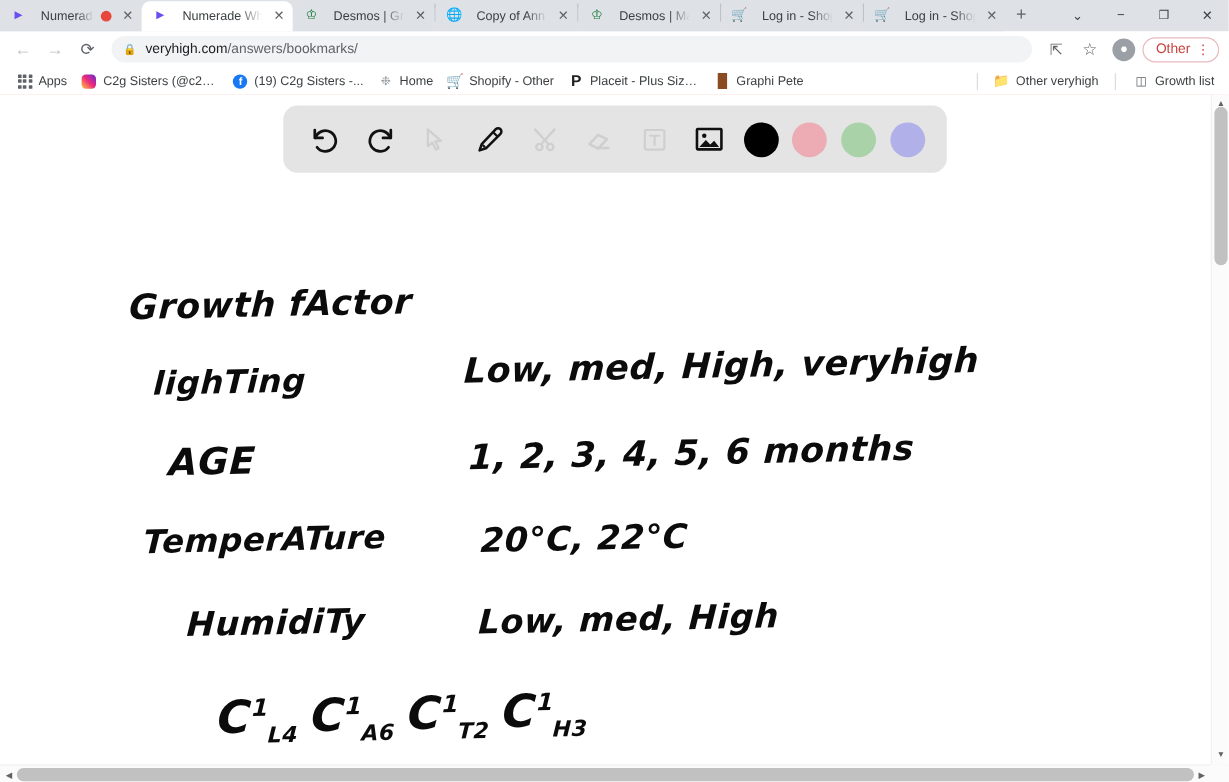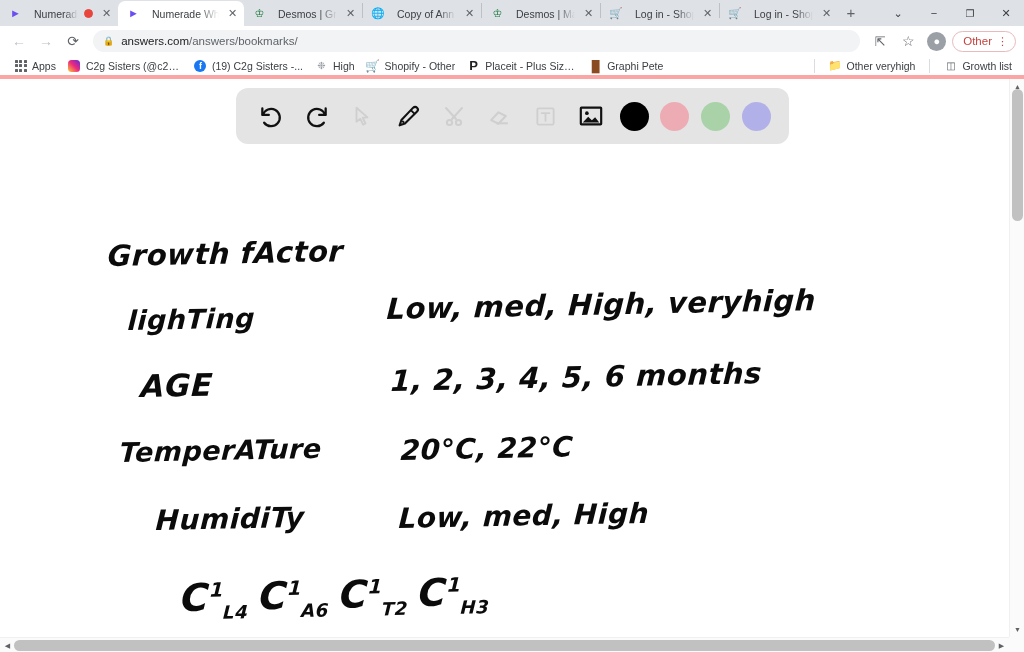--- a/index.html
+++ b/index.html
@@ -94,21 +94,21 @@
     display: flex; align-items: center; gap: 5px;
     padding: 0 7px 0 10px; color: #c5433f; font-size: 11.5px;
   }
   .update-pill .dots { font-size: 11px; letter-spacing: 0; }
 
   
   .bookmarks {
     height: 24px; background: #ffffff;
     display: flex; align-items: center; padding: 0 8px;
     font-size: 10.5px; color: #3c4043;
-    border-bottom: 5px solid #fca5a5;
+    border-bottom: 1px solid #fca5a5;
     position: relative;
   }
   .bm {
     display: flex; align-items: center; gap: 5px;
     padding: 2px 6px; white-space: nowrap; max-width: 118px; overflow: hidden;
   }
   .bm .bmico { width: 13px; height: 13px; flex: 0 0 13px; display:flex; align-items:center; justify-content:center; font-size: 11px; }
   .bm .bmlabel { overflow: hidden; text-overflow: ellipsis; white-space: nowrap; }
   .bm-right { position: absolute; right: 6px; display: flex; align-items: center; gap: 2px; }
   .bm-div { width: 1px; height: 14px; background: #dadce0; margin: 0 6px; }
@@ -286,21 +286,21 @@
     </div>
   </div>
 
   <div class="navbar">
     <div class="navbtn dim">←</div>
     <div class="navbtn dim">→</div>
     <div class="navbtn">⟳</div>
 
     <div class="omnibox">
       <span class="lock">🔒</span>
-      <span><span class="url-host">answers.com</span><span class="url-path">/answers/bookmarks/</span></span>
+      <span><span class="url-host">veryhigh.com</span><span class="url-path">/answers/bookmarks/</span></span>
     </div>
 
     <div class="nav-right">
       <div class="navbtn" style="font-size:13px">⇱</div>
       <div class="navbtn" style="font-size:14px">☆</div>
       <div class="avatar-btn">●</div>
       <div class="update-pill">
         <span>Other</span>
         <span class="dots">⋮</span>
       </div>
@@ -335,21 +335,21 @@
 
     <div class="bm" style="max-width:126px">
       <span class="bmico">
           <span class="fb-ico">f</span>
         </span>
       <span class="bmlabel">(19) C2g Sisters -...</span>
     </div>
 
     <div class="bm">
       <span class="bmico" style="color:#9aa0a6;font-size:10px">❉</span>
-      <span class="bmlabel">High</span>
+      <span class="bmlabel">Home</span>
     </div>
 
     <div class="bm">
       <span class="bmico" style="color:#95bf47;font-size:12px">🛒</span>
       <span class="bmlabel">Shopify - Other</span>
     </div>
 
     <div class="bm" style="max-width:122px">
       <span class="bmico" style="font-size:13px;font-weight:700;color:#222">P</span>
       <span class="bmlabel">Placeit - Plus Size...</span>

